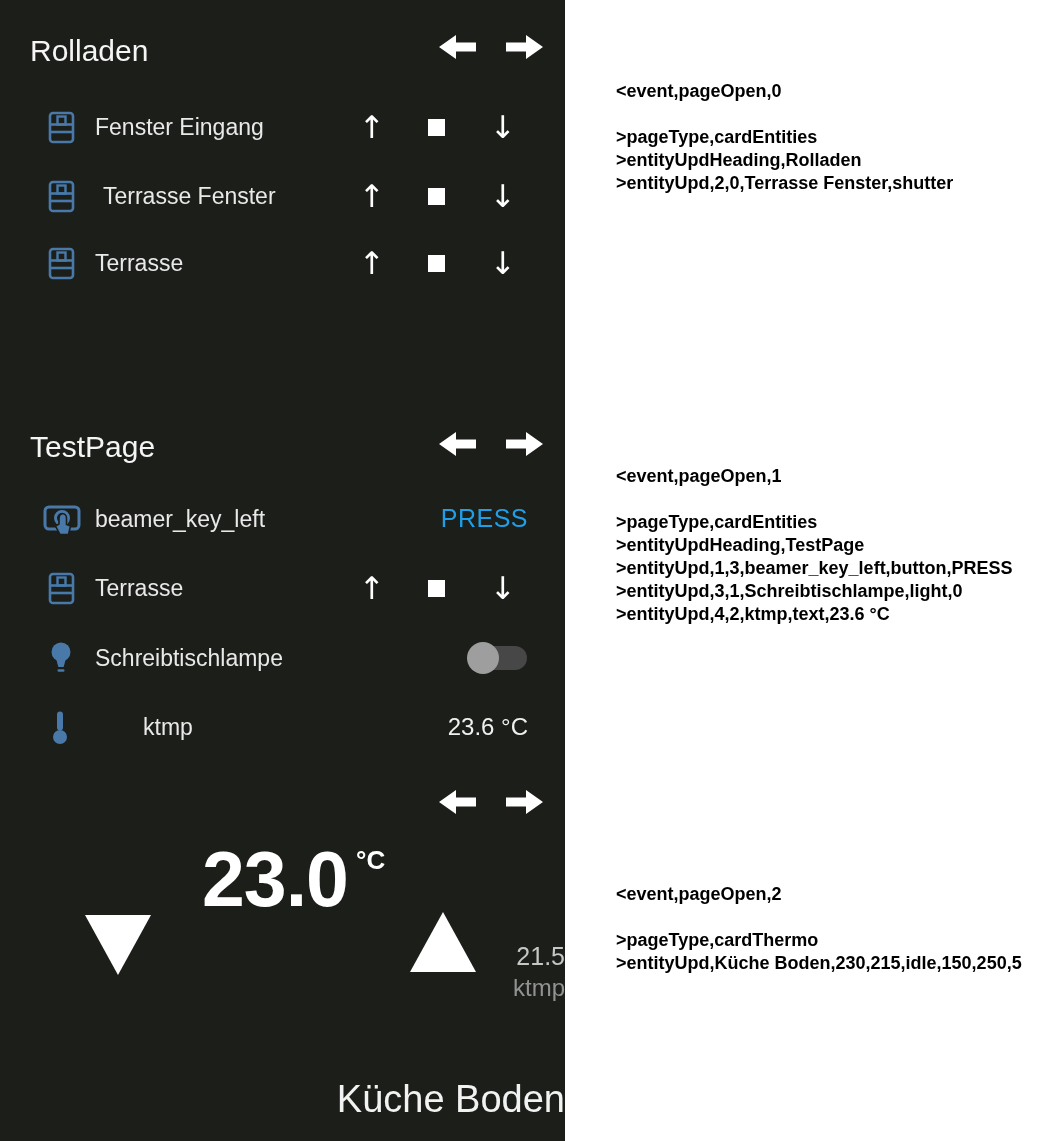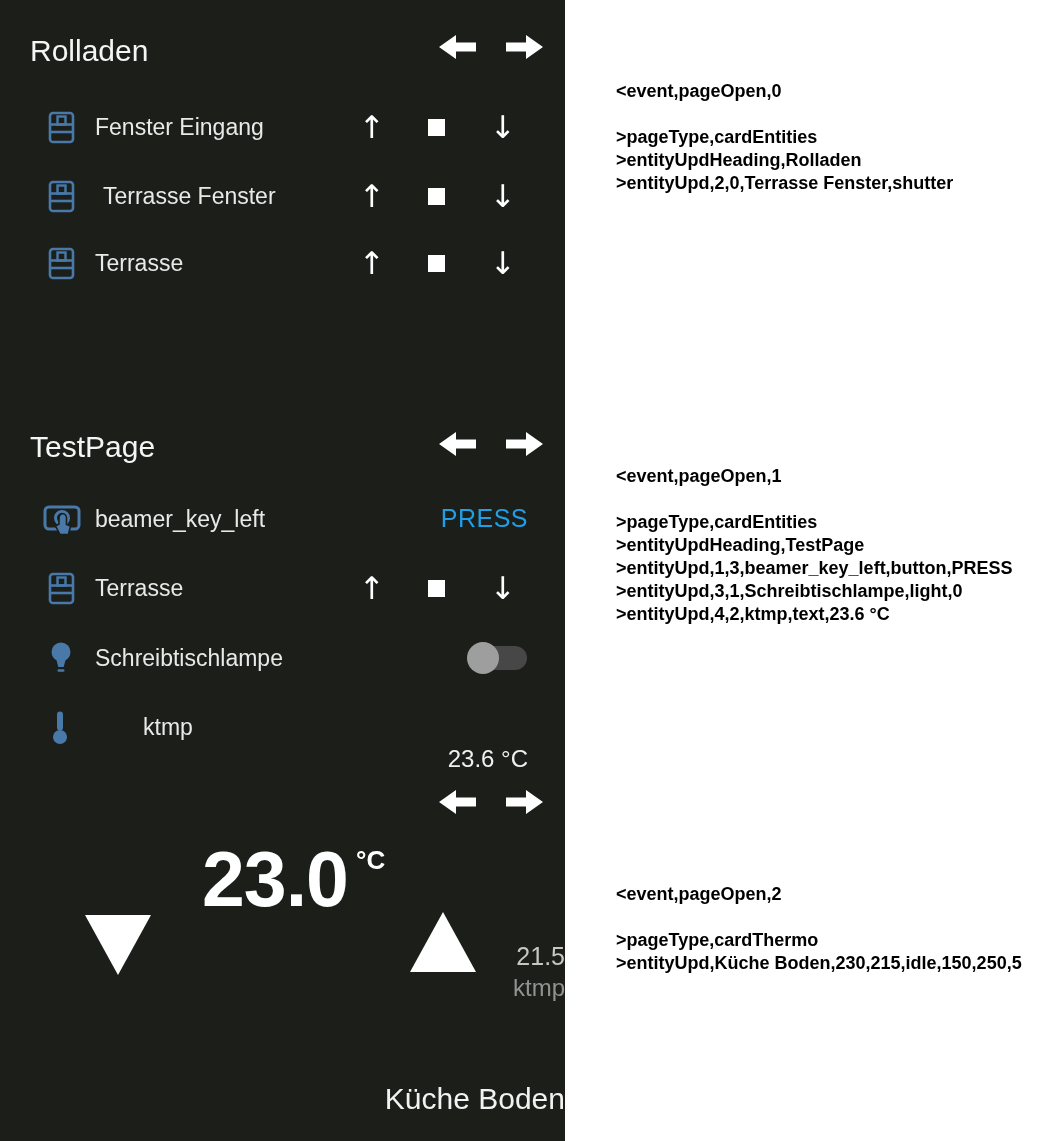--- a/index.html
+++ b/index.html
@@ -44,21 +44,21 @@
     border-radius:50%;background:#9e9e9e;
   }
   .temp-big{
     color:#ffffff;font-size:77px;font-weight:700;line-height:82px;
     letter-spacing:-1px;white-space:nowrap;
   }
   .temp-unit{color:#ffffff;font-size:26px;font-weight:700;line-height:28px;}
   .center-line{left:0;width:565px;text-align:right;}
   .setpoint{color:#c6c6c6;font-size:25px;line-height:28px;}
   .state{color:#929292;font-size:24px;line-height:28px;}
-  .thermo-name{color:#f2f2f2;font-size:30px;line-height:34px;}
+  .thermo-name{color:#f2f2f2;font-size:38px;line-height:34px;}
   .tri{cursor:pointer;}
   
   .log-block{position:absolute;left:616px;}
   .log-line{
     font-family:"Liberation Sans",sans-serif;
     font-size:18px;line-height:23px;min-height:23px;
     font-weight:700;color:#000000;white-space:nowrap;
   }
 </style>
 </head>
@@ -144,21 +144,21 @@
   <div class="abs row-label" style="left:95px;top:644px;">Schreibtischlampe</div>
   <div class="abs toggle" style="left:470px;top:646px;">
     <div class="toggle-knob"></div>
   </div>
 
   <svg class="abs" style="left:52px;top:710px;" width="16" height="35" viewBox="0 0 16 35">
     <rect x="5" y="1.5" width="6" height="19" rx="3" fill="#4879a8"></rect>
     <circle cx="8" cy="27" r="7" fill="#4879a8"></circle>
   </svg>
   <div class="abs row-label" style="left:95px;top:713px;margin-left:48px;">ktmp</div>
-  <div class="abs value-text" style="right:37px;left:auto;top:713px;position:absolute;margin-top:32px;">23.6 °C</div>
+  <div class="abs value-text" style="right:37px;left:auto;top:713px;position:absolute;">23.6 °C</div>
 
   <svg class="abs nav-btn" style="left:437px;top:787px;" viewBox="0 0 41 30">
     <polygon points="39,10.5 19,10.5 19,3 2,15 19,27 19,19.5 39,19.5" fill="#ffffff"></polygon>
   </svg>
   <svg class="abs nav-btn" style="left:504px;top:787px;" viewBox="0 0 41 30">
     <polygon points="2,10.5 22,10.5 22,3 39,15 22,27 22,19.5 2,19.5" fill="#ffffff"></polygon>
   </svg>
 
   <div class="abs temp-big" style="left:202px;top:838px;">23.0</div>
   <div class="abs temp-unit" style="left:356px;top:846px;">°C</div>

